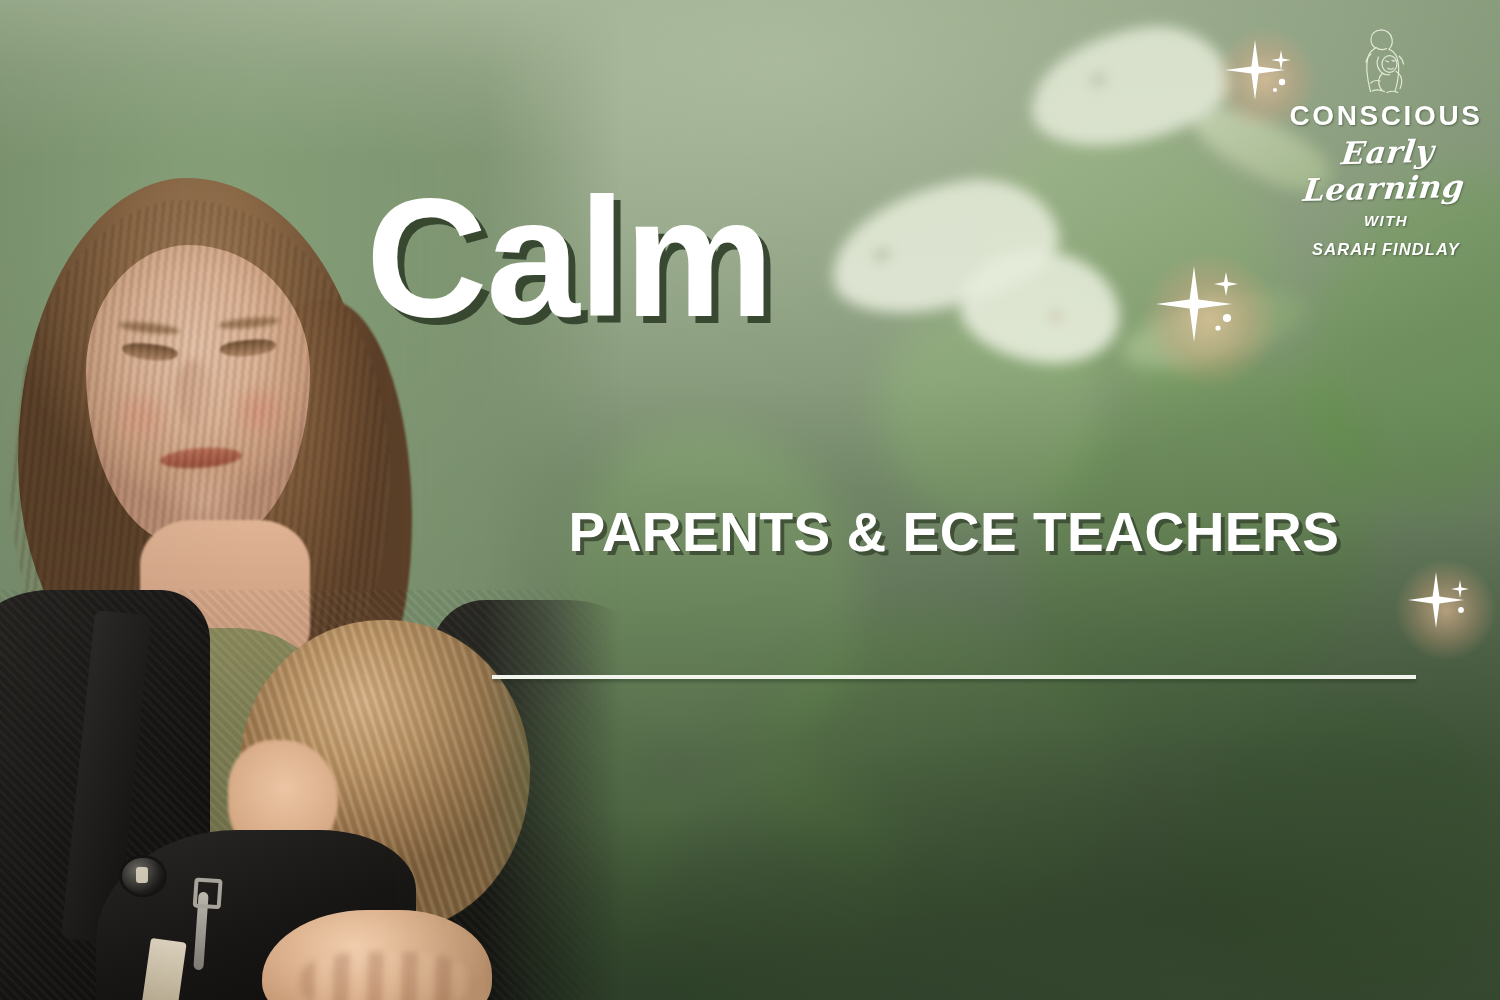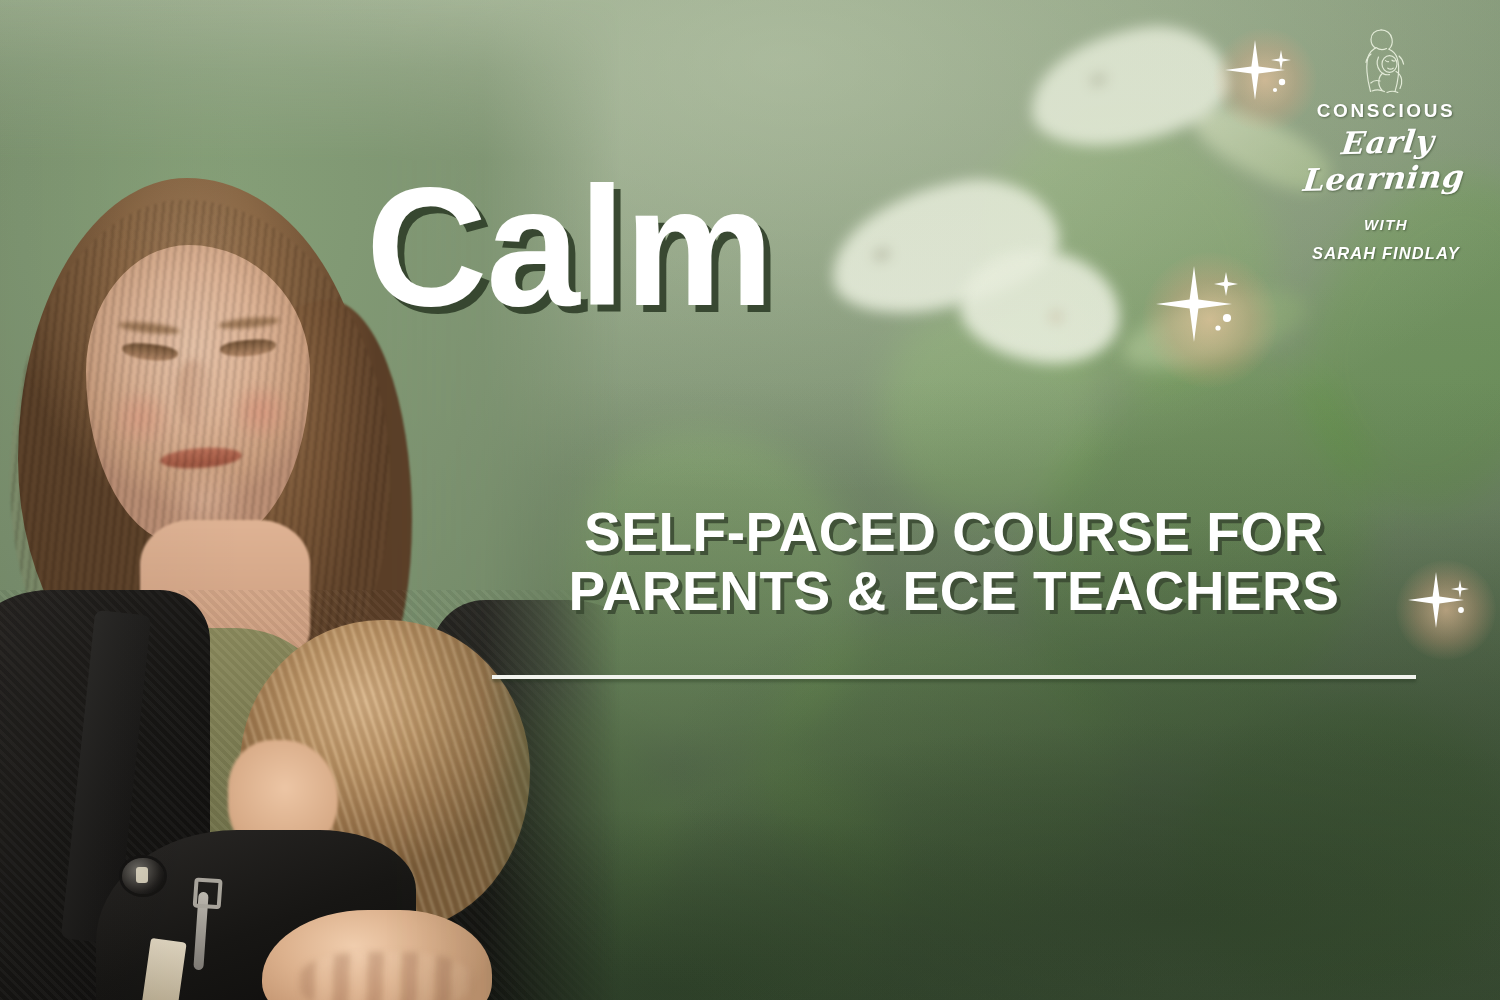--- a/index.html
+++ b/index.html
@@ -247,21 +247,21 @@
   .sparkle { position:absolute; pointer-events:none; }
   .sparkle .glow {
     position:absolute; left:50%; top:50%; transform:translate(-50%,-50%);
     border-radius:50%;
     background:radial-gradient(circle, rgba(244,196,158,.60) 0%, rgba(226,166,132,.30) 42%, rgba(200,150,120,0) 72%);
   }
   .sparkle svg { position:absolute; left:0; top:0; }
 
   
   .title {
-    position:absolute; left:366px; top:164px; width:1060px;
+    position:absolute; left:366px; top:175px; width:1060px;
     font-size:168px; font-weight:700; line-height:.99;
     letter-spacing:-1px; color:#ffffff;
     text-shadow:7px 7px 0 rgba(49,64,42,.92);
   }
   .title .ln2 { display:block; margin-top:-6px; }
 
   .subtitle {
     position:absolute; left:492px; top:503px; width:924px;
     text-align:center; font-size:55px; font-weight:700; line-height:1.08;
     letter-spacing:.5px; color:#ffffff;
@@ -277,33 +277,33 @@
     position:absolute; left:632px; top:740px; width:790px;
     font-size:33.5px; font-weight:700; line-height:1.32;
     color:#ffffff; text-shadow:2.5px 2.5px 0 rgba(52,68,44,.75);
   }
 
   
   .logo { position:absolute; left:1288px; top:24px; width:196px; text-align:center; }
   .logo-mark { display:block; margin:0 auto; }
   .logo-conscious {
     display:block; margin-top:2px;
-    font-size:19px; font-weight:700; letter-spacing:2.6px; color:#ffffff;
+    font-size:28px; font-weight:700; letter-spacing:2.6px; color:#ffffff;
     text-shadow:1px 1px 2px rgba(40,55,34,.5);
   }
   .logo-script {
     display:block; margin-top:2px;
     font-family:"DejaVu Serif", serif;
     font-size:31px; font-weight:700; font-style:italic;
     letter-spacing:.5px; color:#ffffff;
     transform:skewX(-8deg) rotate(-1.5deg);
     text-shadow:1px 1px 2px rgba(40,55,34,.5);
   }
   .logo-with {
-    display:block; margin-top:20px;
+    display:block; margin-top:6px;
     font-size:15px; font-weight:700; font-style:italic; letter-spacing:1.4px;
     color:#ffffff; text-shadow:1px 1px 2px rgba(40,55,34,.5);
   }
   .logo-name {
     display:block; margin-top:11px;
     font-size:16.5px; font-weight:700; font-style:italic; letter-spacing:1.1px;
     color:#ffffff; text-shadow:1px 1px 2px rgba(40,55,34,.5);
   }
 </style>
 </head>
@@ -406,21 +406,20 @@
       <path d="M64 20 L65.4 27.6 L73 29 L65.4 30.4 L64 38 L62.6 30.4 L55 29 L62.6 27.6 Z" fill="#ffffff"></path>
       <circle cx="65" cy="50" r="2.9" fill="#ffffff"></circle>
     </svg>
   </div>
 
   <div class="title">
     <span>Calm</span>
   </div>
 
   <div class="subtitle">
-    <div>SELF-PACED COURSE FOR</div>
     <div>PARENTS &amp; ECE TEACHERS</div>
   </div>
 
   <div class="divider"></div>
 
 
   <div class="logo">
     <svg class="logo-mark" width="64" height="74" viewBox="0 0 64 74">
       <g fill="none" stroke="#e8efdd" stroke-width="1.15" stroke-linecap="round" stroke-linejoin="round" opacity=".95">
         <path d="M27 6 c-6 0-10 4-10 9.5 0 4 2 7 4.5 8.5"></path>

